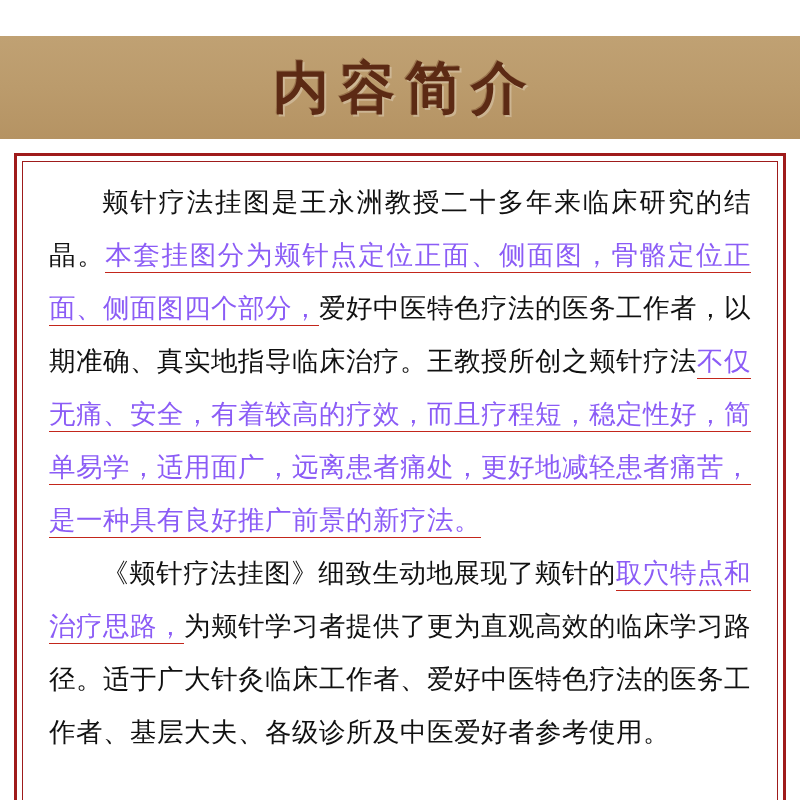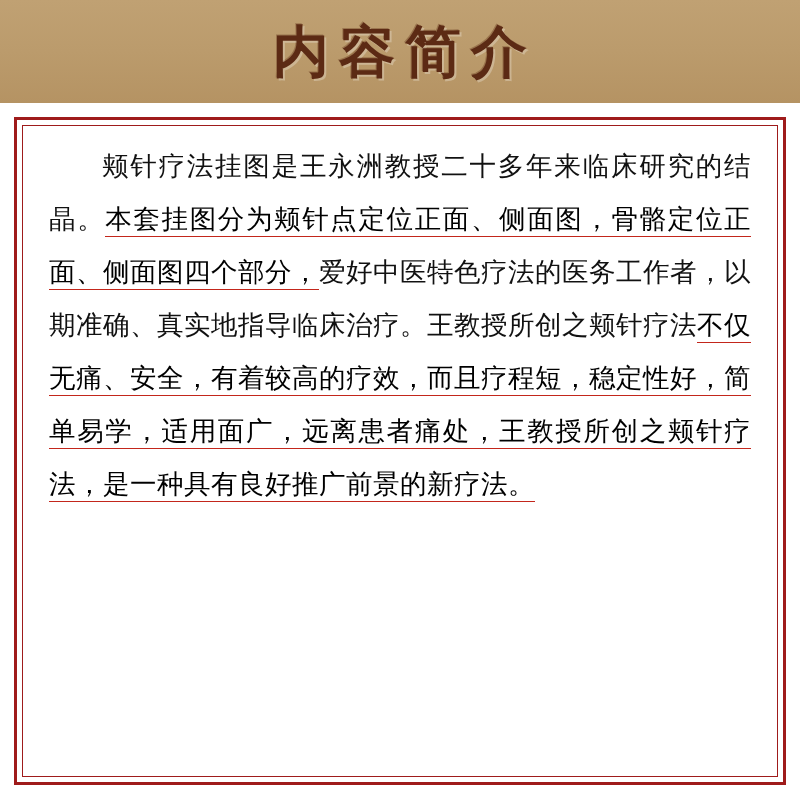--- a/index.html
+++ b/index.html
@@ -23,20 +23,21 @@
   
   .header-banner {
     position: relative;
     width: 800px;
     height: 103px;
     background: linear-gradient(to bottom, #c0a173 0%, #bb9b6c 50%, #b59363 100%);
     display: flex;
     align-items: center;
     justify-content: center;
     overflow: hidden;
+    margin-top: 36px;
   }
   .header-title {
     font-family: "Liberation Serif", "DejaVu Serif", serif;
     font-size: 56px;
     letter-spacing: 10px;
     color: #5c2a14;
     font-weight: 700;
     text-shadow: 2px 2px 0 rgba(255,255,255,0.28), -1px -1px 0 rgba(90,40,18,0.35);
     padding-left: 10px;
     line-height: 1;
@@ -81,40 +82,43 @@
     letter-spacing: 0.5px;
     margin: 0;
   }
   .para.indent {
     text-indent: 2em;
   }
   .para + .para {
     margin-top: 0;
   }
   .red-ul {
-    color: #000000;
+    color: #8b5cf6;
     border-bottom: 1.5px solid #c3261b;
     padding-bottom: 2px;
   }
 </style>
 </head>
 <body>
 
 <div class="page">
 
   <div class="header-banner">
     <div class="header-title">内容简介</div>
   </div>
 
   <div class="frame-outer">
     <div class="frame-inner">
       <div class="content">
 
         <p class="para indent">
-          <span>颊针疗法挂图是王永洲教授二十多年来临床研究的结晶。</span><span class="red-ul">本套挂图分为颊针点定位正面、侧面图，骨骼定位正面、侧面图四个部分，</span><span>爱好中医特色疗法的医务工作者，以期准确、真实地指导临床治疗。王教授所创之颊针疗法</span><span class="red-ul">不仅无痛、安全，有着较高的疗效，而且疗程短，稳定性好，简单易学，适用面广，远离患者痛处，王教授所创之颊针疗法，是一种具有良好推广前景的新疗法。</span>
+          <span>颊针疗法挂图是王永洲教授二十多年来临床研究的结晶。</span><span class="red-ul">本套挂图分为颊针点定位正面、侧面图，骨骼定位正面、侧面图四个部分，</span><span>爱好中医特色疗法的医务工作者，以期准确、真实地指导临床治疗。王教授所创之颊针疗法</span><span class="red-ul">不仅无痛、安全，有着较高的疗效，而且疗程短，稳定性好，简单易学，适用面广，远离患者痛处，更好地减轻患者痛苦，是一种具有良好推广前景的新疗法。</span>
         </p>
 
+        <p class="para indent">
+          <span>《颊针疗法挂图》细致生动地展现了颊针的</span><span class="red-ul">取穴特点和治疗思路，</span><span>为颊针学习者提供了更为直观高效的临床学习路径。适于广大针灸临床工作者、爱好中医特色疗法的医务工作者、基层大夫、各级诊所及中医爱好者参考使用。</span>
+        </p>
 
       </div>
     </div>
   </div>
 
 </div>
 
 </body></html>

